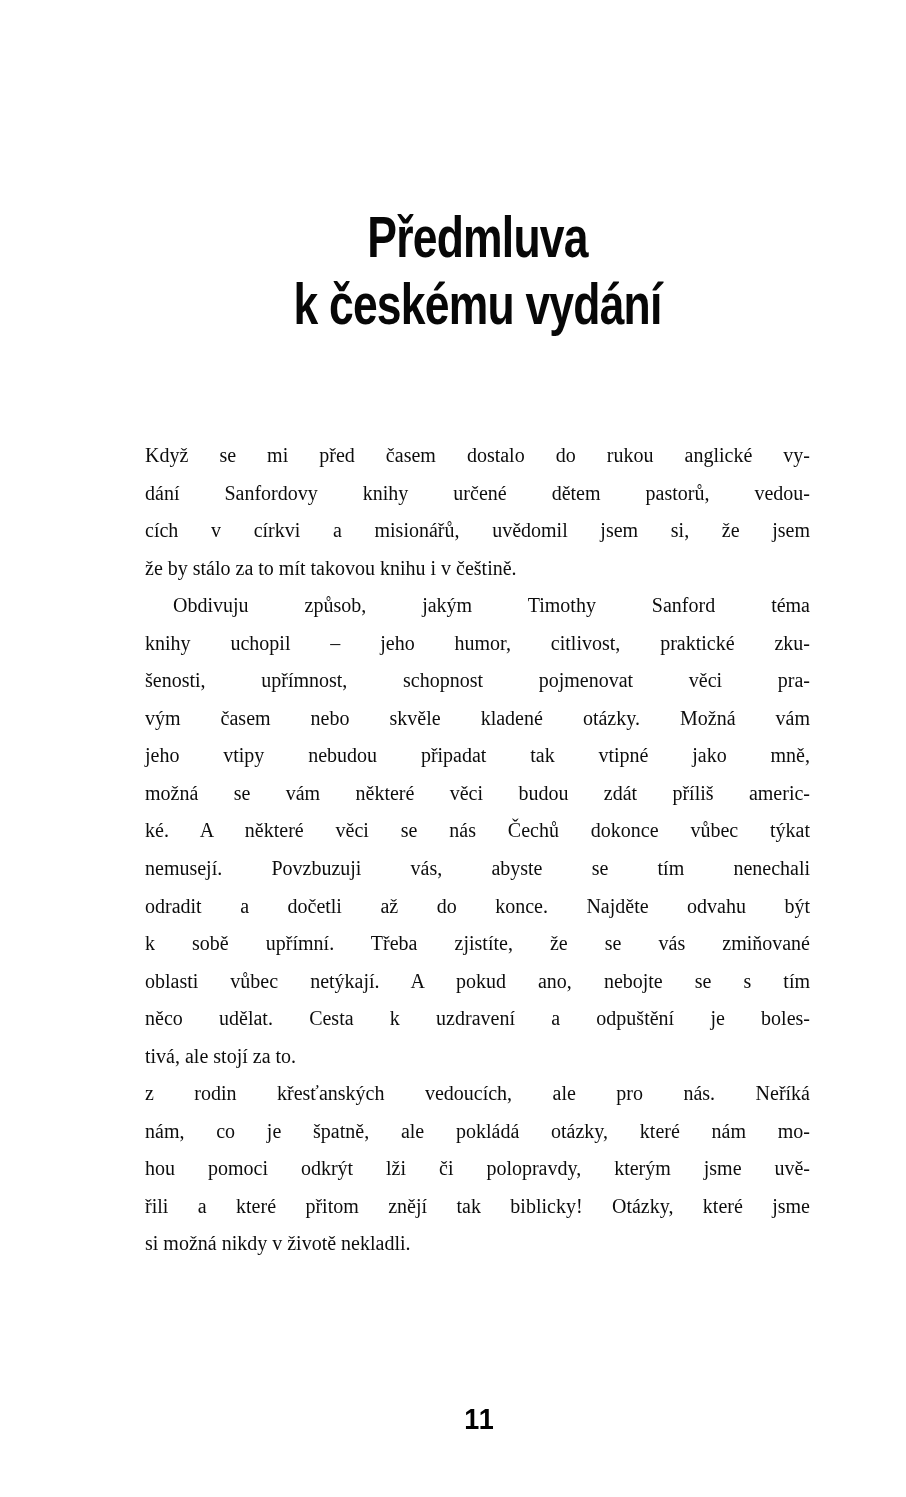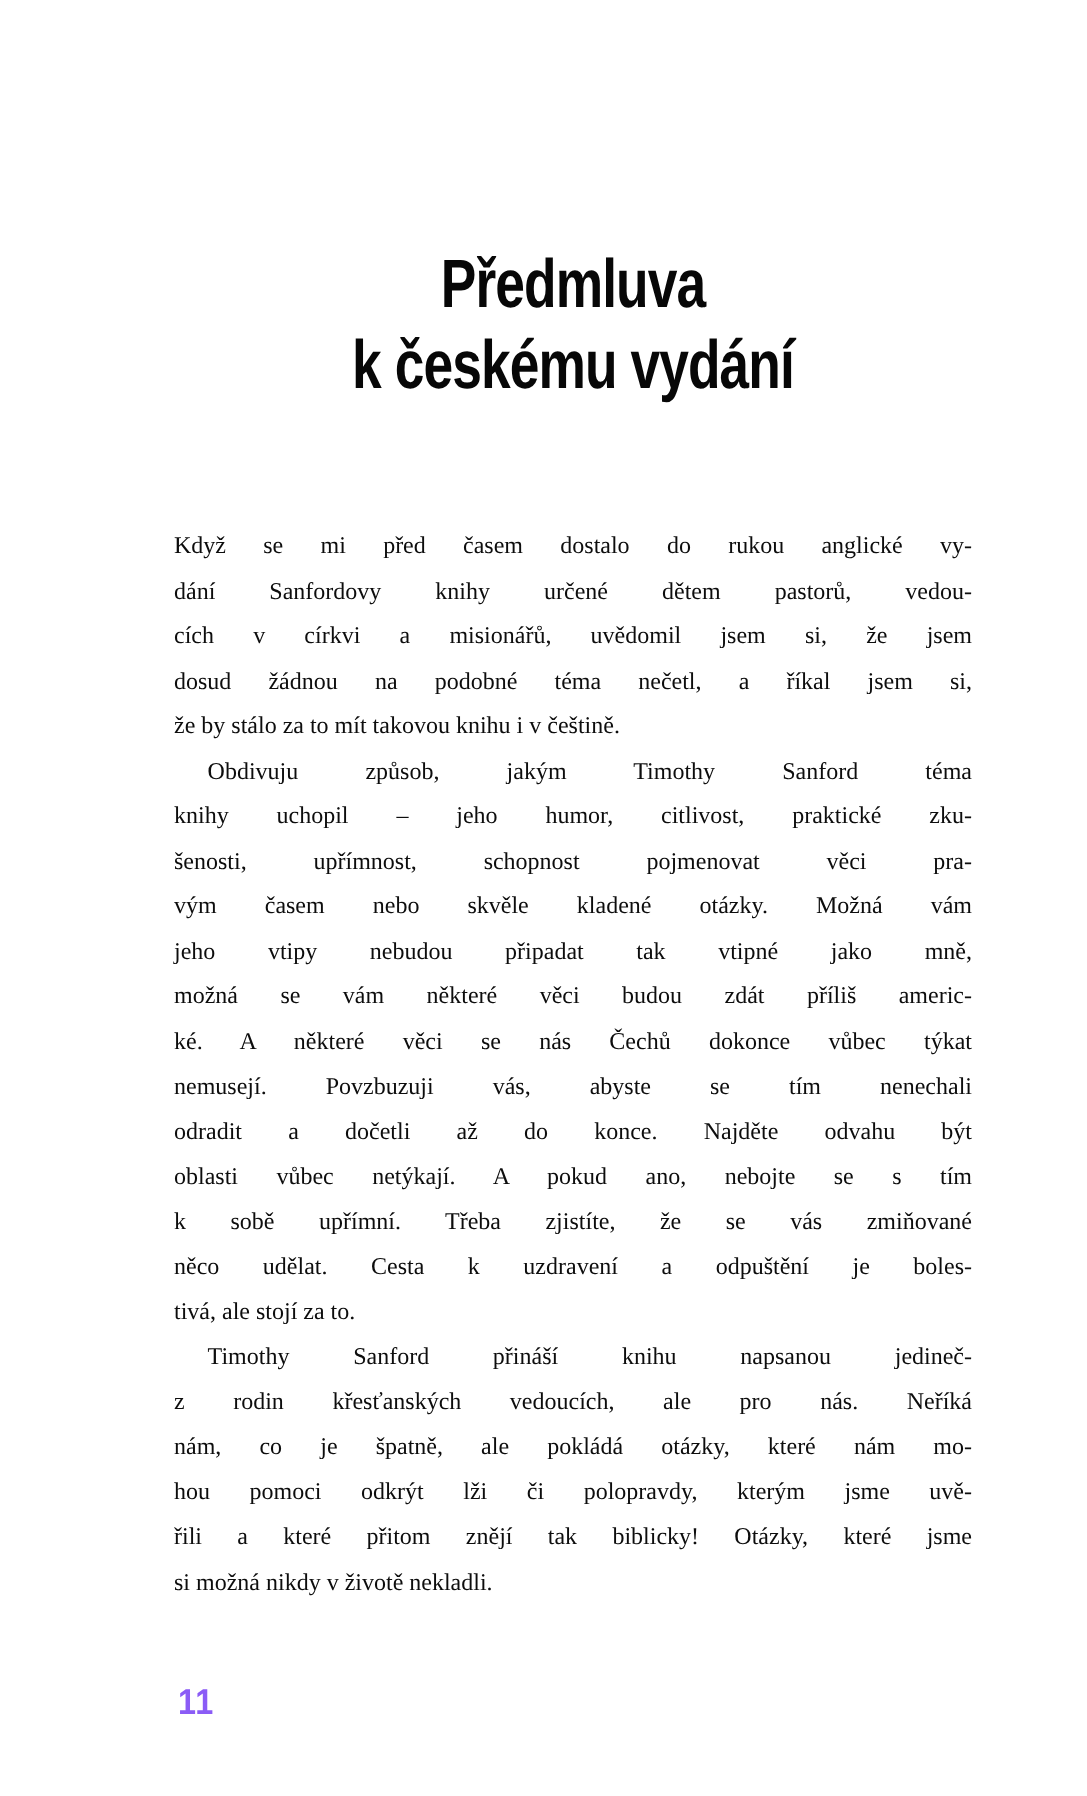--- a/index.html
+++ b/index.html
@@ -48,25 +48,25 @@
     text-align-last: left;
   }
   .line.indent {
     text-indent: 28px;
   }
   .folio {
     position: absolute;
     left: 145px;
     top: 1402px;
     width: 665px;
-    text-align: left;
+    text-align: center;
     font-family: "Liberation Sans", sans-serif;
     font-weight: bold;
     font-size: 30px;
-    color: #8b5cf6;
+    color: #000000;
   }
   .folio .num {
     display: inline-block;
     transform: scaleX(0.9);
     transform-origin: right center;
     letter-spacing: 1px;
   }
 </style>
 </head>
 <body>
@@ -75,36 +75,34 @@
 
   <h1 class="title">
     <div>Předmluva</div>
     <div>k českému vydání</div>
   </h1>
 
   <div class="body-text">
       <div class="line">Když se mi před časem dostalo do rukou anglické vy-</div>
       <div class="line">dání Sanfordovy knihy určené dětem pastorů, vedou-</div>
       <div class="line">cích v církvi a misionářů, uvědomil jsem si, že jsem</div>
-      <div class="line">dosud žádnou na podobné téma nečetl, a říkal jsem si,</div>
       <div class="line last">že by stálo za to mít takovou knihu i v češtině.</div>
       <div class="line indent">Obdivuju způsob, jakým Timothy Sanford téma</div>
       <div class="line">knihy uchopil – jeho humor, citlivost, praktické zku-</div>
       <div class="line">šenosti, upřímnost, schopnost pojmenovat věci pra-</div>
       <div class="line">vým časem nebo skvěle kladené otázky. Možná vám</div>
       <div class="line">jeho vtipy nebudou připadat tak vtipné jako mně,</div>
       <div class="line">možná se vám některé věci budou zdát příliš americ-</div>
       <div class="line">ké. A některé věci se nás Čechů dokonce vůbec týkat</div>
       <div class="line">nemusejí. Povzbuzuji vás, abyste se tím nenechali</div>
       <div class="line">odradit a dočetli až do konce. Najděte odvahu být</div>
+      <div class="line">k sobě upřímní. Třeba zjistíte, že se vás zmiňované</div>
       <div class="line">oblasti vůbec netýkají. A pokud ano, nebojte se s tím</div>
-      <div class="line">k sobě upřímní. Třeba zjistíte, že se vás zmiňované</div>
       <div class="line">něco udělat. Cesta k uzdravení a odpuštění je boles-</div>
       <div class="line last">tivá, ale stojí za to.</div>
-      <div class="line indent">Timothy Sanford přináší knihu napsanou jedineč-</div>
       <div class="line">z rodin křesťanských vedoucích, ale pro nás. Neříká</div>
       <div class="line">nám, co je špatně, ale pokládá otázky, které nám mo-</div>
       <div class="line">hou pomoci odkrýt lži či polopravdy, kterým jsme uvě-</div>
       <div class="line">řili a které přitom znějí tak biblicky! Otázky, které jsme</div>
       <div class="line last">si možná nikdy v životě nekladli.</div>
     </div>
 
   <div class="folio">
     <span class="num">11</span>
   </div>

